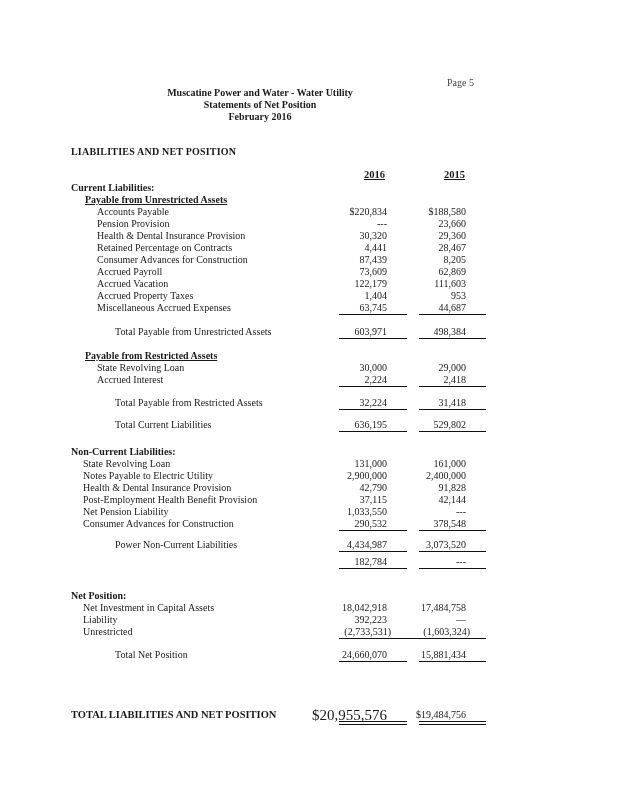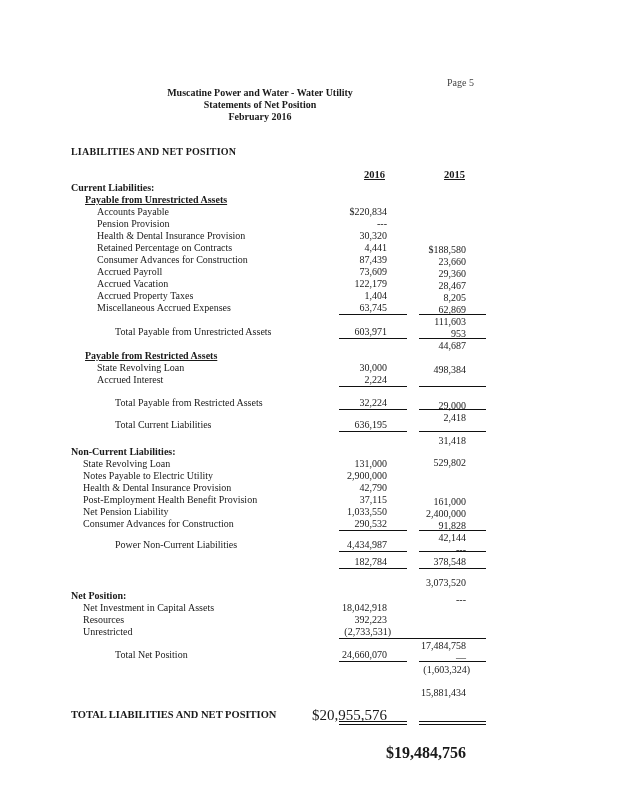--- a/index.html
+++ b/index.html
@@ -10,21 +10,21 @@
   .hdr1 { top: 87px; left: 10px; }
   .hdr2 { top: 99px; left: 10px; }
   .hdr3 { top: 111px; left: 10px; }
   .sec-title { position: absolute; left: 71px; top: 146px; font-weight: bold; font-size: 10px; letter-spacing: 0.2px; }
   .colhdr { position: absolute; top: 169px; font-weight: bold; font-size: 10.5px; text-decoration: underline; }
   .c16h { left: 364px; }
   .c15h { left: 444px; }
   .row { position: absolute; left: 0; width: 619px; height: 12px; font-size: 10px; line-height: 12px; }
   .lbl { position: absolute; white-space: nowrap; }
   .v16 { position: absolute; right: 232px; text-align: left; white-space: nowrap; }
-  .v15 { position: absolute; right: 153px; text-align: right; white-space: nowrap; margin-top: 38px; }
+  .v15 { position: absolute; right: 153px; text-align: right; white-space: nowrap; }
   .l0 { left: 71px; font-weight: bold; }
   .l1 { left: 85px; font-weight: bold; text-decoration: underline; }
   .l1p { left: 83px; }
   .l2 { left: 97px; }
   .lt { left: 115px; }
   .ul16 { position: absolute; left: 339px; width: 68px; border-top: 1px solid #111; }
   .ul15 { position: absolute; left: 419px; width: 67px; border-top: 1px solid #111; }
   .dbl16 { position: absolute; left: 339px; width: 68px; height: 2px; border-top: 1px solid #111; border-bottom: 1px solid #111; }
   .dbl15 { position: absolute; left: 419px; width: 67px; height: 2px; border-top: 1px solid #111; border-bottom: 1px solid #111; }
   .grand { font-weight: bold; font-size: 10.5px; }
@@ -190,21 +190,21 @@
 
   <div class="row" style="top:590px">
     <span class="lbl l0">Net Position:</span>
   </div>
   <div class="row" style="top:602px">
     <span class="lbl l1p">Net Investment in Capital Assets</span>
     <span class="v16">18,042,918</span>
     <span class="v15">17,484,758</span>
   </div>
   <div class="row" style="top:614px">
-    <span class="lbl l1p">Resources</span>
+    <span class="lbl l1p">Liability</span>
     <span class="v16">392,223</span>
     <span class="v15">—</span>
   </div>
   <div class="row" style="top:626px">
     <span class="lbl l1p">Unrestricted</span>
     <span class="v16" style="right:228px">(2,733,531)</span>
     <span class="v15" style="right:149px">(1,603,324)</span>
   </div>
   <div style="position:absolute; left:339px; width:147px; top:638px; border-top:1px solid #111;"></div>
 
@@ -212,17 +212,17 @@
     <span class="lbl lt">Total Net Position</span>
     <span class="v16">24,660,070</span>
     <span class="v15">15,881,434</span>
   </div>
   <div class="ul16" style="top:661px"></div>
   <div class="ul15" style="top:661px"></div>
 
   <div class="row grand" style="top:709px">
     <span class="lbl l0">TOTAL LIABILITIES AND NET POSITION</span>
     <span class="v16" style="font-weight:normal; font-size:15px">$20,955,576</span>
-    <span class="v15" style="font-weight:bold; font-size:16px">$19,484,756</span>
+    <span class="v15" style="font-weight:normal; font-size:10px">$19,484,756</span>
   </div>
   <div class="dbl16" style="top:721px"></div>
   <div class="dbl15" style="top:721px"></div>
 </div>
 
 </body></html>

